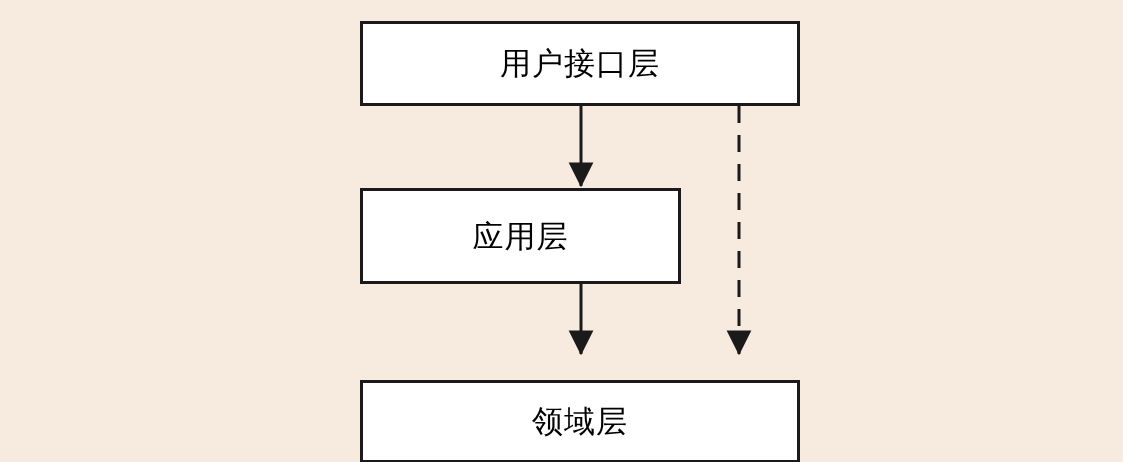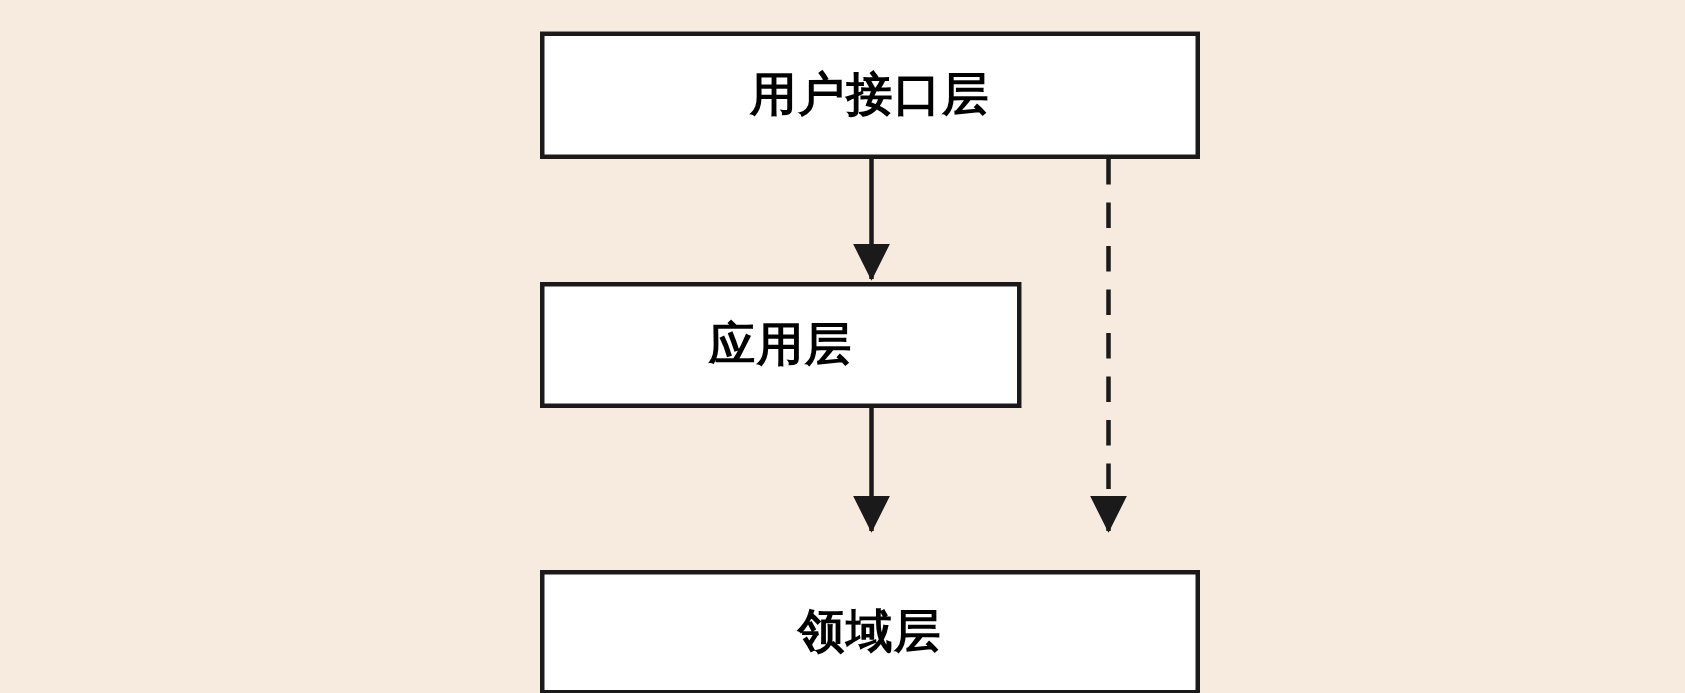--- a/index.html
+++ b/index.html
@@ -30,39 +30,39 @@
     position: absolute;
     box-sizing: border-box;
     background: #ffffff;
     border: 3px solid #1a1a1a;
     display: flex;
     align-items: center;
     justify-content: center;
   }
   .node-label {
     font-family: "DejaVu Sans", "Liberation Sans", sans-serif;
-    font-weight: bold;
+    font-weight: normal;
     font-size: 31px;
     line-height: 1;
     color: #000000;
     letter-spacing: 1px;
     white-space: nowrap;
     user-select: none;
   }
   #node-ui {
     left: 360px;
     top: 21px;
     width: 440px;
     height: 85px;
   }
   #node-app {
     left: 360px;
     top: 188px;
     width: 321px;
-    height: 84px;
+    height: 96px;
   }
   #node-domain {
     left: 360px;
     top: 356px;
     width: 440px;
     height: 83px;
     margin-top: 24px;
   }
 </style>
 </head>

